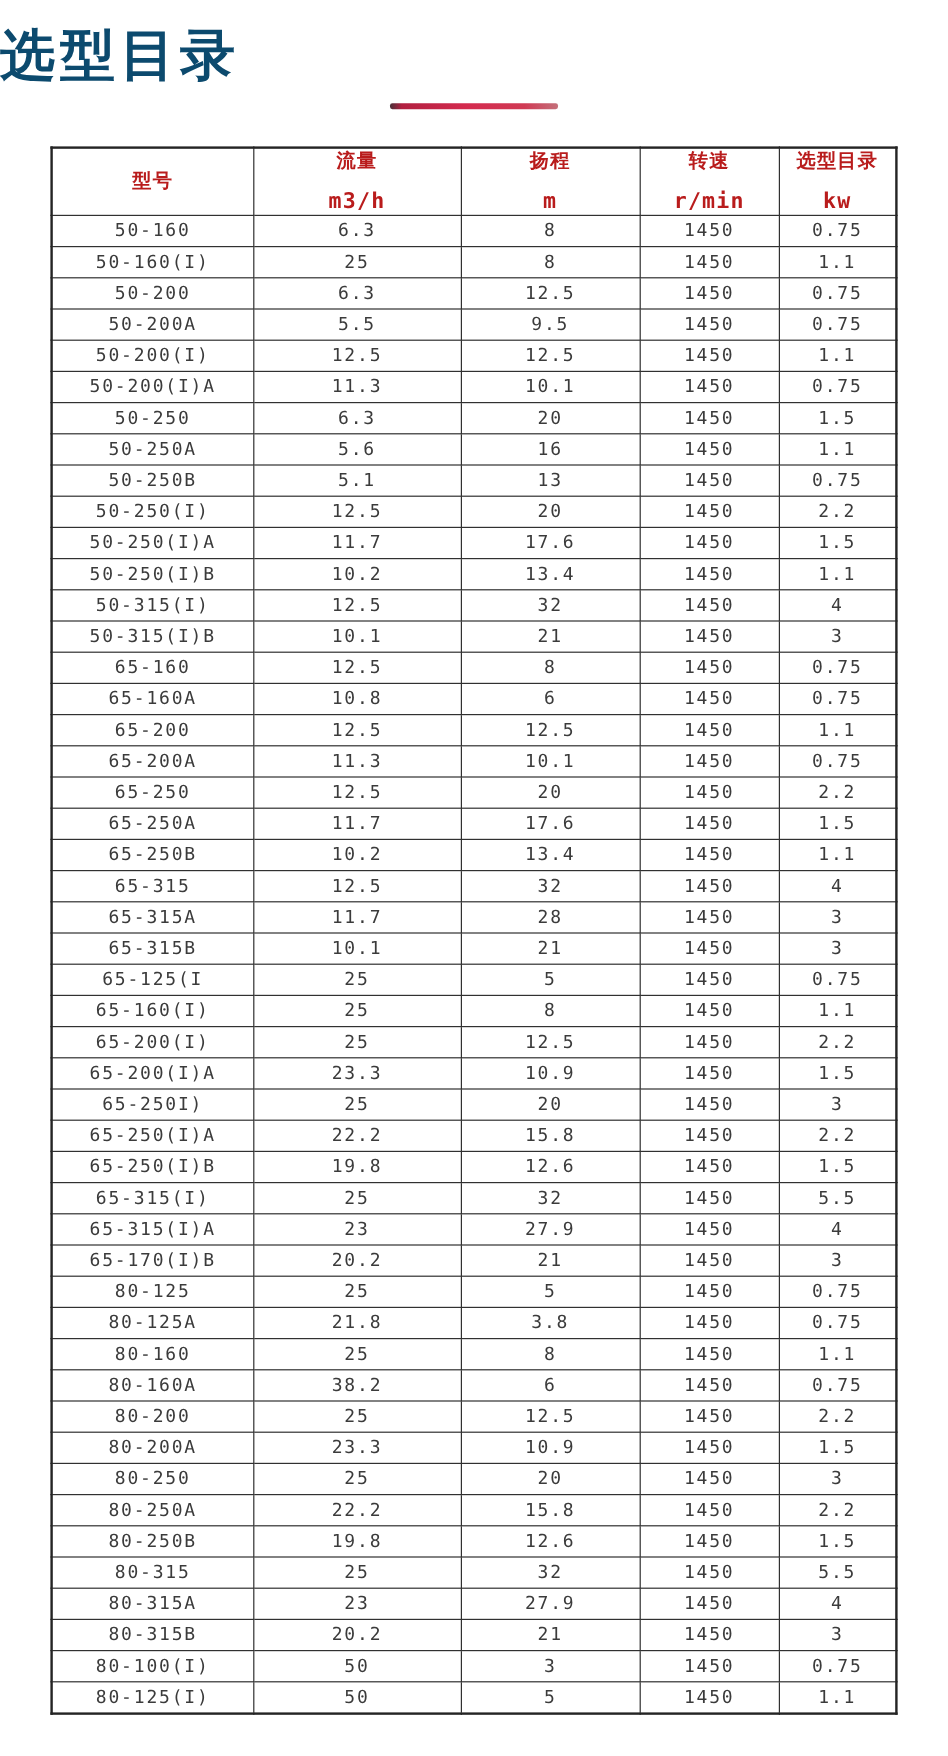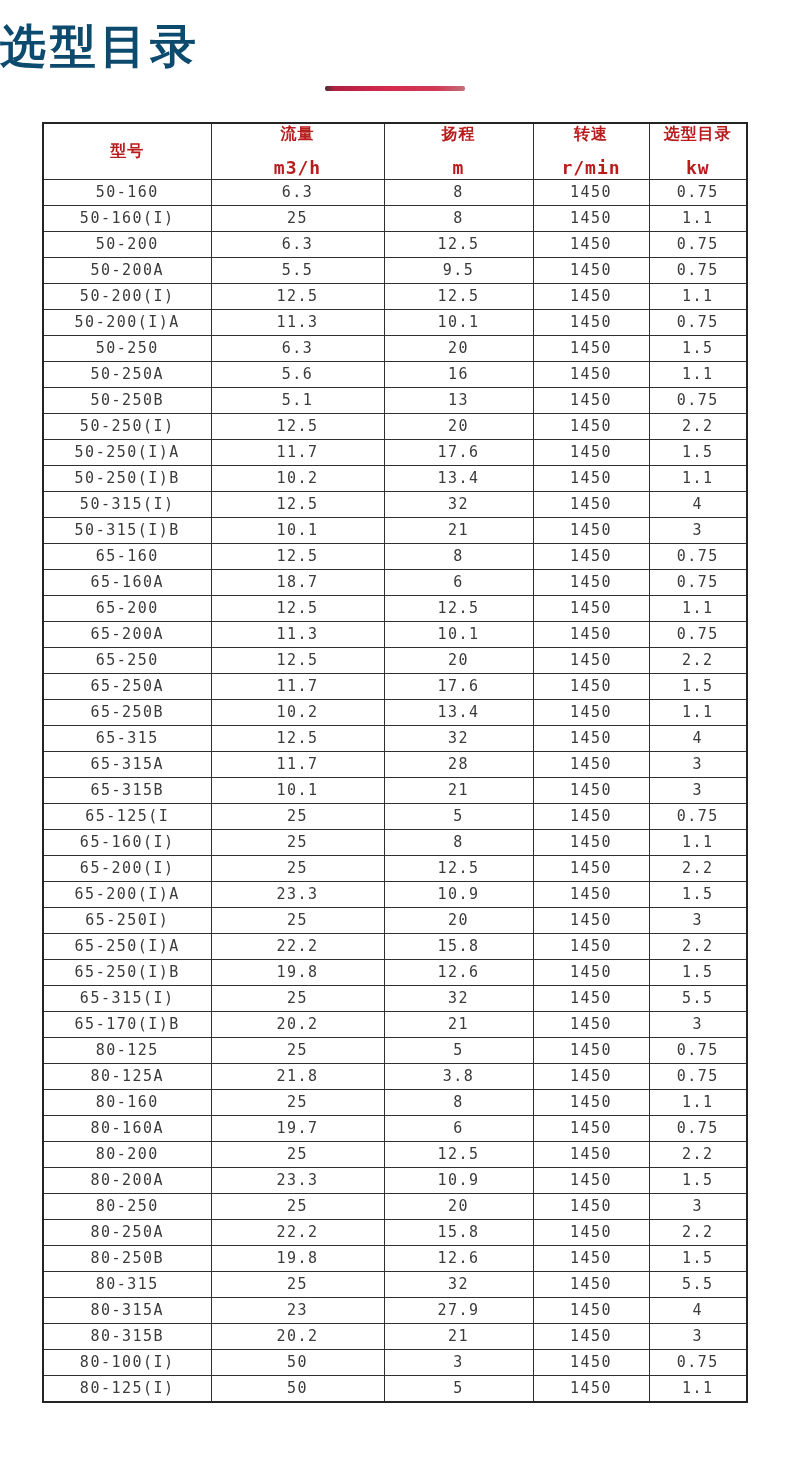--- a/index.html
+++ b/index.html
@@ -215,21 +215,21 @@
         </tr>
         <tr>
           <td>65-160</td>
           <td>12.5</td>
           <td>8</td>
           <td>1450</td>
           <td>0.75</td>
         </tr>
         <tr>
           <td>65-160A</td>
-          <td>18.7</td>
+          <td>10.8</td>
           <td>6</td>
           <td>1450</td>
           <td>0.75</td>
         </tr>
         <tr>
           <td>65-200</td>
           <td>12.5</td>
           <td>12.5</td>
           <td>1450</td>
           <td>1.1</td>
@@ -333,20 +333,27 @@
           <td>1.5</td>
         </tr>
         <tr>
           <td>65-315(I)</td>
           <td>25</td>
           <td>32</td>
           <td>1450</td>
           <td>5.5</td>
         </tr>
         <tr>
+          <td>65-315(I)A</td>
+          <td>23</td>
+          <td>27.9</td>
+          <td>1450</td>
+          <td>4</td>
+        </tr>
+        <tr>
           <td>65-170(I)B</td>
           <td>20.2</td>
           <td>21</td>
           <td>1450</td>
           <td>3</td>
         </tr>
         <tr>
           <td>80-125</td>
           <td>25</td>
           <td>5</td>
@@ -362,21 +369,21 @@
         </tr>
         <tr>
           <td>80-160</td>
           <td>25</td>
           <td>8</td>
           <td>1450</td>
           <td>1.1</td>
         </tr>
         <tr>
           <td>80-160A</td>
-          <td>19.7</td>
+          <td>38.2</td>
           <td>6</td>
           <td>1450</td>
           <td>0.75</td>
         </tr>
         <tr>
           <td>80-200</td>
           <td>25</td>
           <td>12.5</td>
           <td>1450</td>
           <td>2.2</td>

